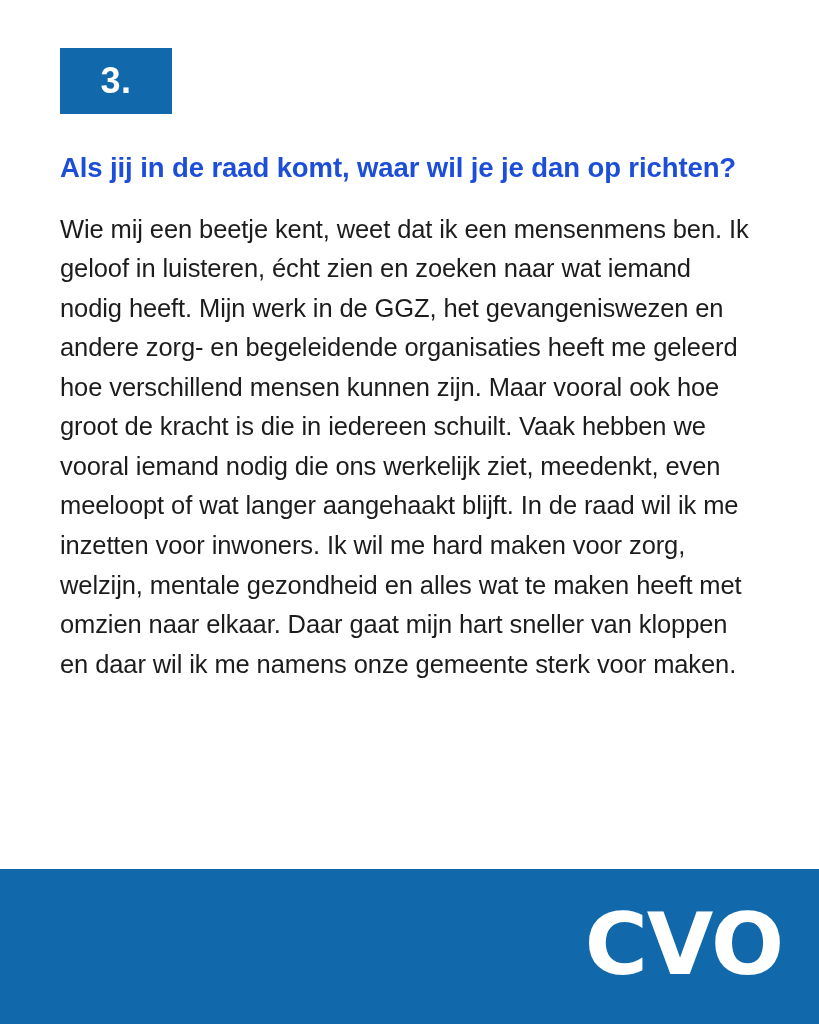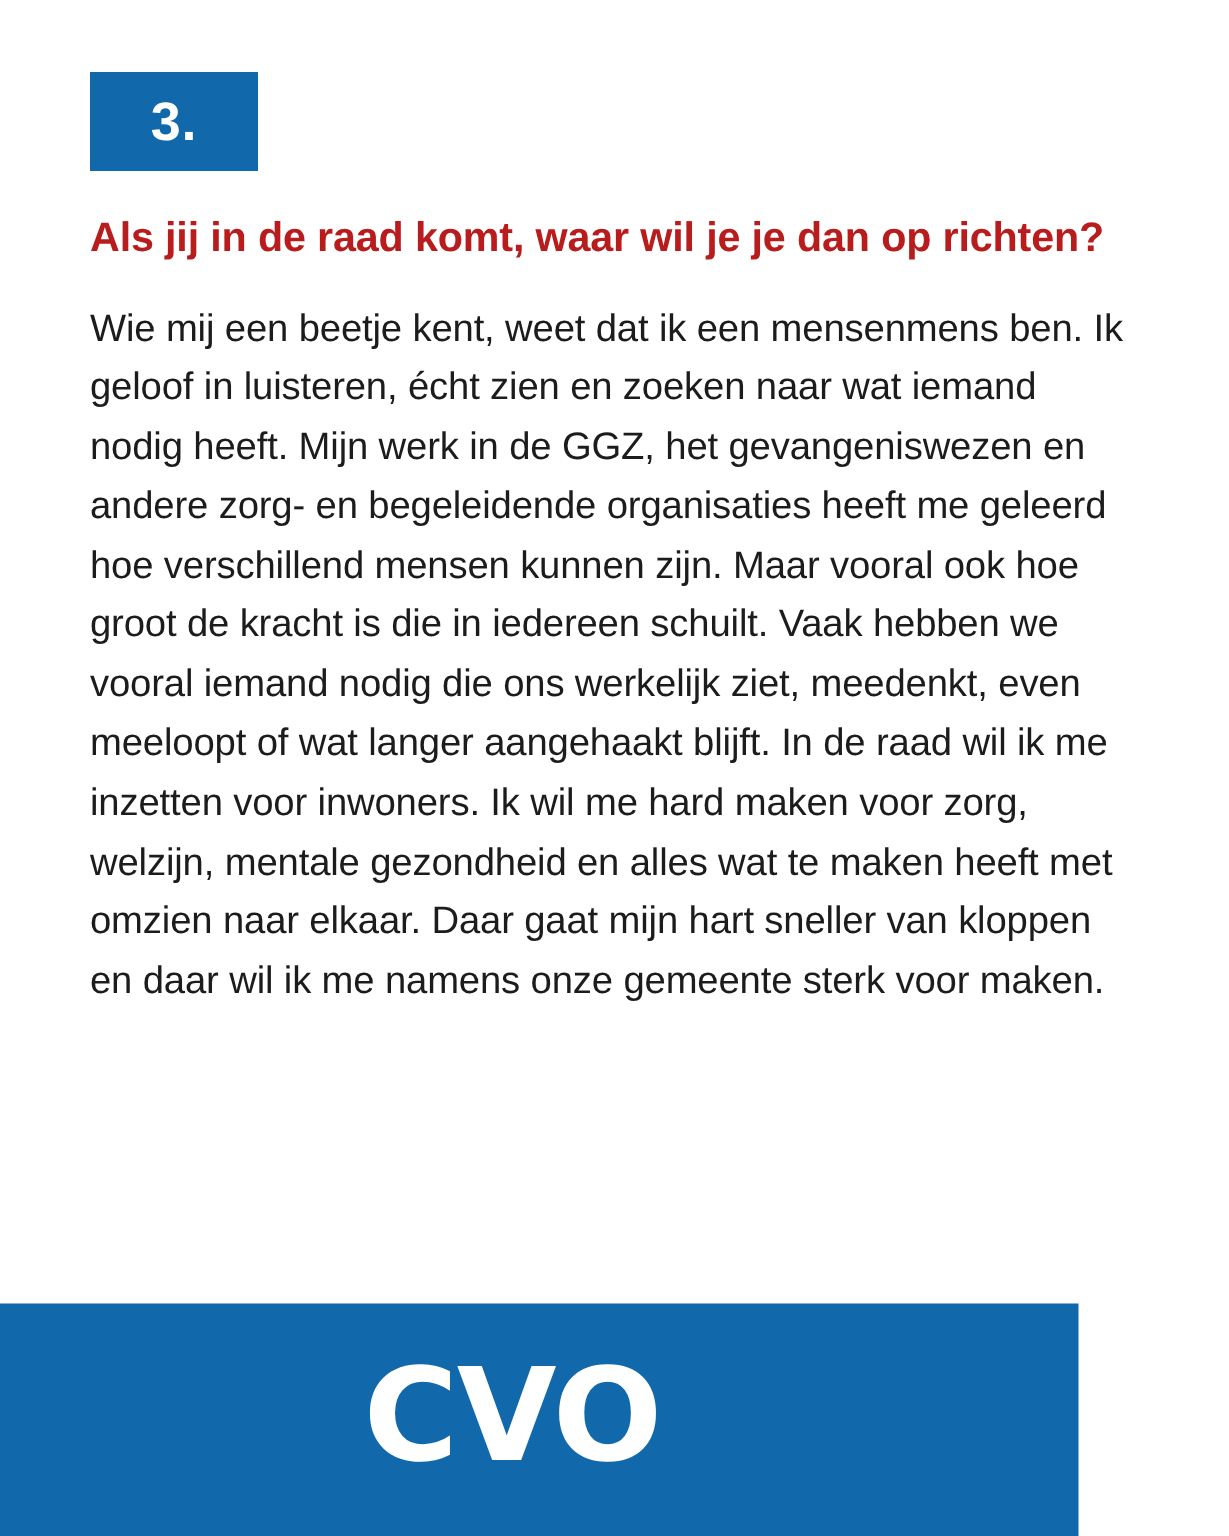--- a/index.html
+++ b/index.html
@@ -32,46 +32,46 @@
     background: #1169ac;
     display: flex;
     align-items: center;
     justify-content: center;
     color: #ffffff;
     font-size: 36px;
     font-weight: bold;
     letter-spacing: 0.5px;
   }
   .question {
-    margin-top: 24px;
-    color: #b91c1c;
+    margin-top: 34px;
+    color: #1d4ed8;
     font-size: 27.5px;
     font-weight: bold;
     line-height: 1.42;
     max-width: 680px;
     letter-spacing: -0.1px;
   }
   .answer {
     margin-top: 8px;
     color: #1c1c1c;
     font-size: 25.5px;
     line-height: 1.55;
     max-width: 710px;
     letter-spacing: -0.1px;
   }
   .footer {
     position: absolute;
     left: 0;
     bottom: 0;
-    width: 719px;
+    width: 819px;
     height: 155px;
     background: #1169ac;
     display: flex;
     align-items: center;
-    justify-content: center;
+    justify-content: flex-end;
   }
   .logo {
     color: #ffffff;
     font-size: 86px;
     font-weight: bold;
     letter-spacing: -1px;
     line-height: 1;
     padding-right: 36px;
     padding-bottom: 6px;
     font-family: "DejaVu Sans", sans-serif;

